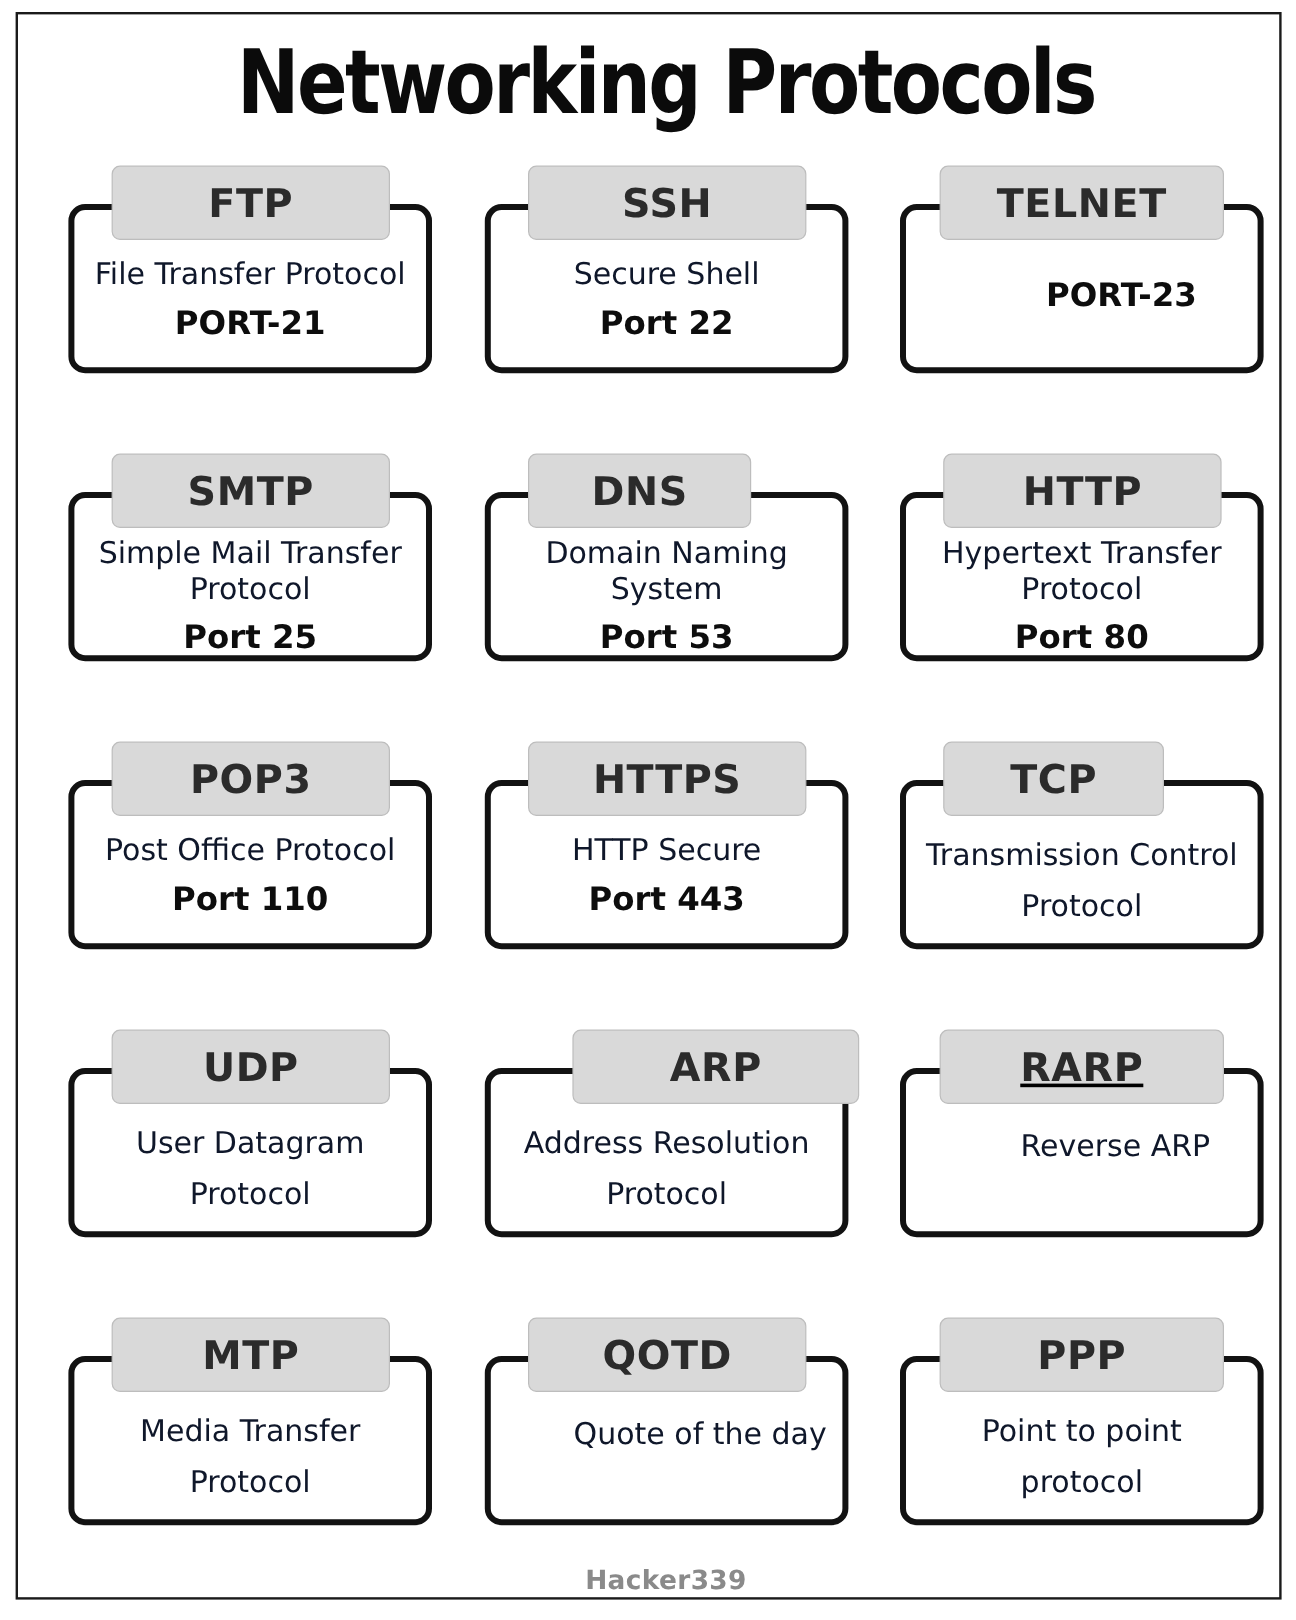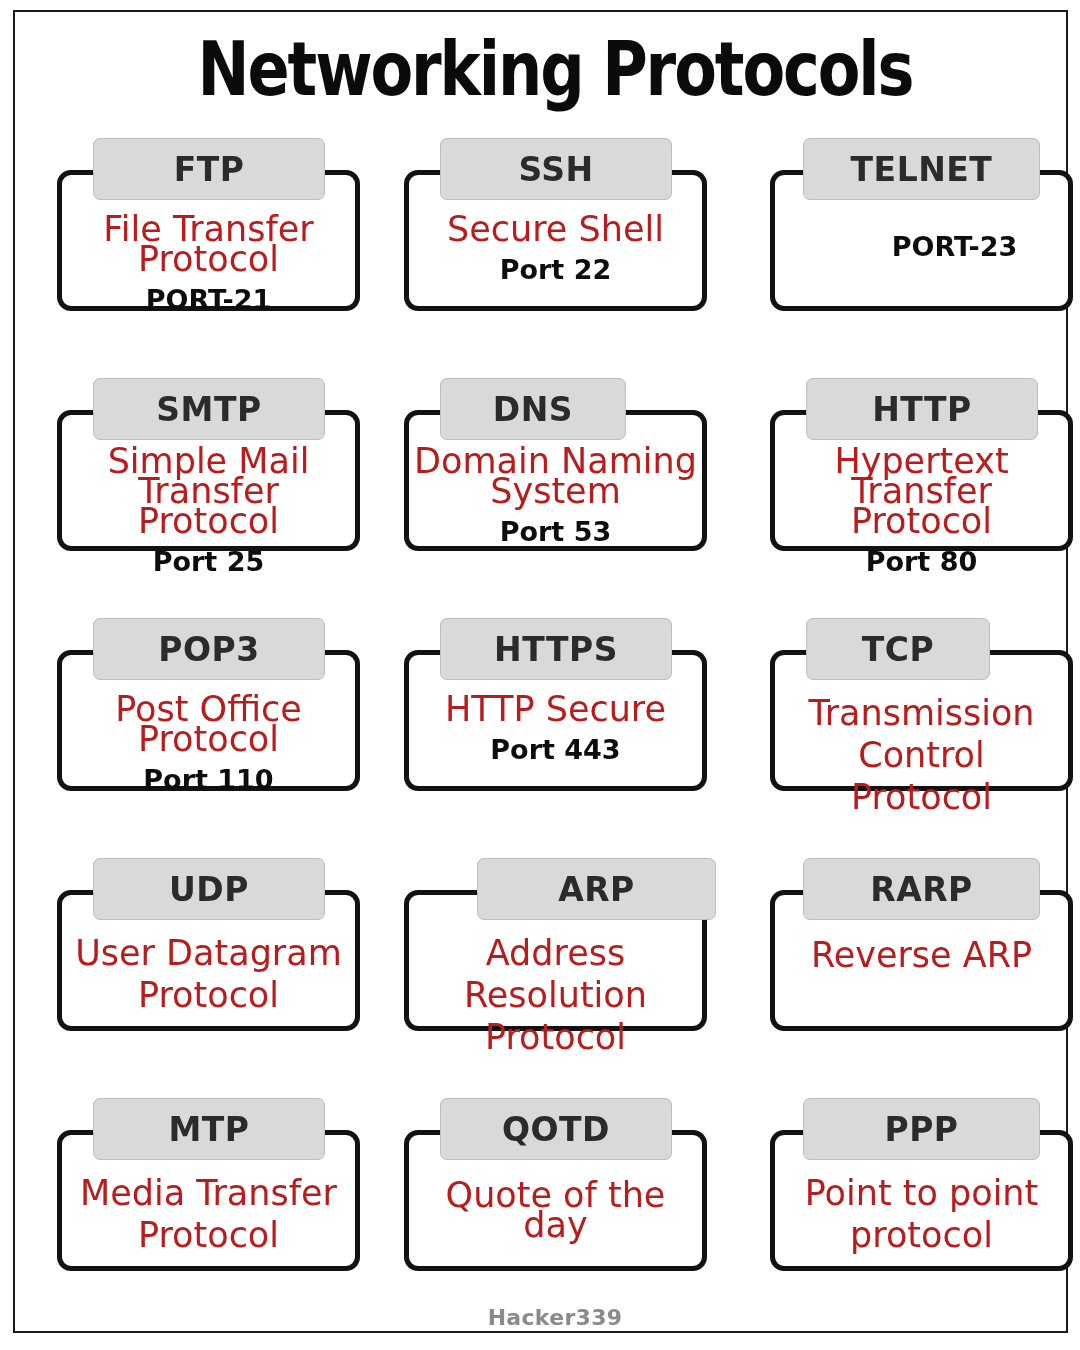--- a/index.html
+++ b/index.html
@@ -64,21 +64,21 @@
     height: 240px;
   }
 
   .card {
     position: absolute;
     width: 303px;
     height: 173px;
   }
   .card.c0 { left: 42px; }
   .card.c1 { left: 389px; }
-  .card.c2 { left: 755px; }
+  .card.c2 { left: 735px; }
 
   
   .card-body {
     position: absolute;
     left: 0;
     top: 32px;
     width: 303px;
     height: 141px;
     box-sizing: border-box;
     border: 5px solid #121212;
@@ -114,23 +114,23 @@
   .card-content {
     position: absolute;
     left: 6px;
     top: 68px;
     width: 291px;
     z-index: 2;
     text-align: center;
   }
   .desc {
     font-family: "DejaVu Sans", "Liberation Sans", sans-serif;
-    font-size: 35px;
+    font-size: 25px;
     line-height: 30px;
-    color: #b91c1c;
+    color: #0f172a;
     white-space: pre-line;
   }
   .port {
     font-family: "DejaVu Sans", "Liberation Sans", sans-serif;
     font-weight: bold;
     font-size: 27px;
     line-height: 34px;
     color: #0d0d0d;
     margin-top: 9px;
   }
@@ -140,21 +140,21 @@
   .card-content.airy { top: 74px; }
 
   
   .card-content.portonly { top: 92px; padding-left: 33px; }
   .card-content.portonly .port { margin-top: 0; }
 
   
   .card-content.single { top: 76px; }
 
   
-  .card-content.oneline { top: 82px; }
+  .card-content.oneline { top: 82px; padding-left: 28px; }
 
   #footer {
     position: absolute;
     left: 0;
     top: 1293px;
     width: 1080px;
     text-align: center;
     font-family: "DejaVu Sans", "Liberation Sans", sans-serif;
     font-weight: bold;
     font-size: 22px;
@@ -285,21 +285,21 @@
             <div class="card-header" style="left: 33px; width: 239px; margin-left: 40px;">
               <span class="abbr">ARP</span>
             </div>
             <div class="card-content airy">
               <div class="desc">Address Resolution
 Protocol</div>
             </div>
           </div>
           <div class="card c2">
             <div class="card-body"></div>
-            <div class="card-header" style="left: 33px; width: 237px;">
+            <div class="card-header" style="left: 33px; width: 237px; text-decoration: underline;">
               <span class="abbr">RARP</span>
             </div>
             <div class="card-content oneline">
               <div class="desc">Reverse ARP</div>
             </div>
           </div>
         </div>
         <div class="row">
           <div class="card c0">
             <div class="card-body"></div>

